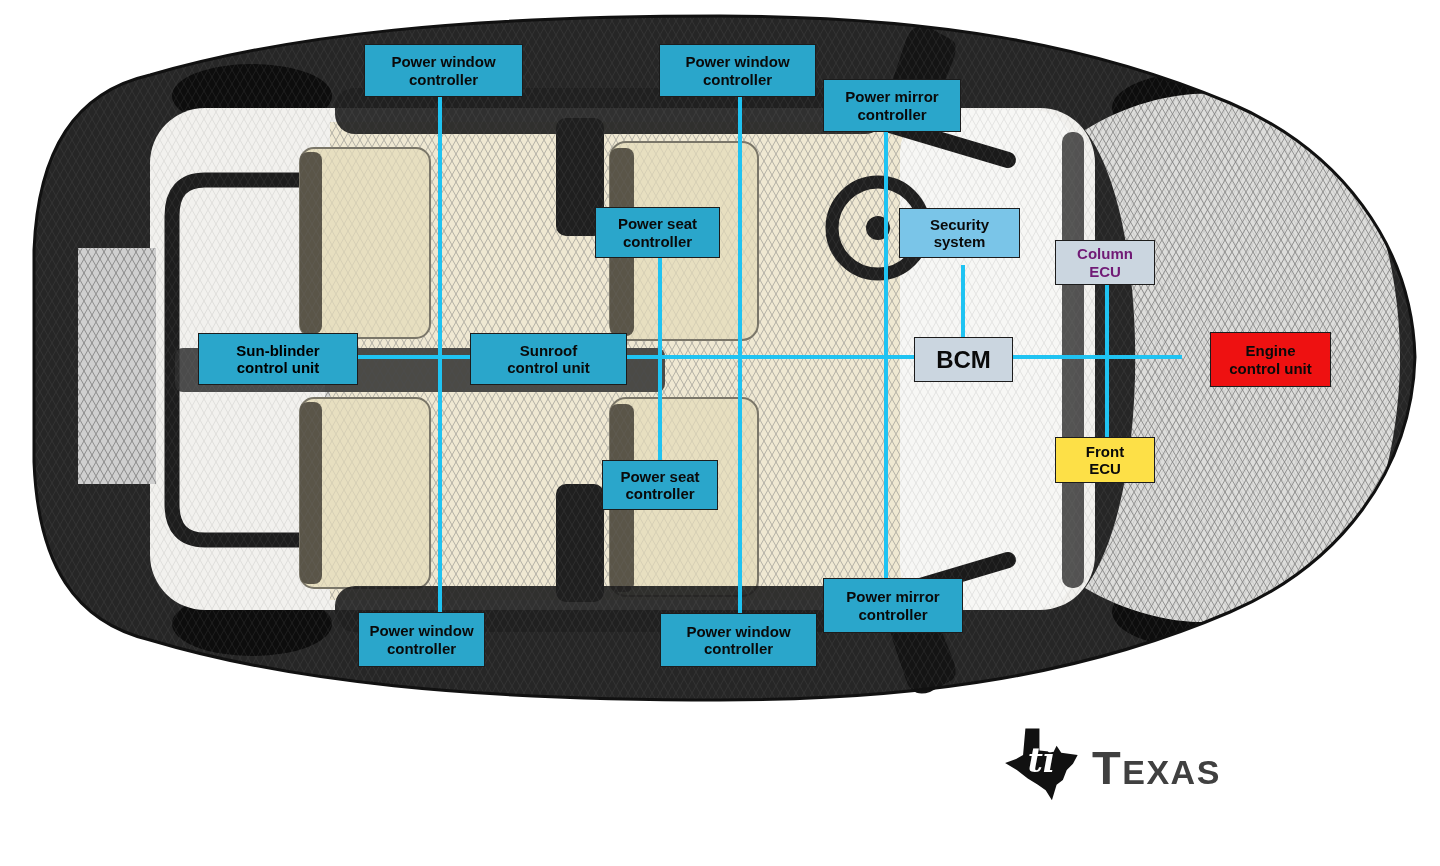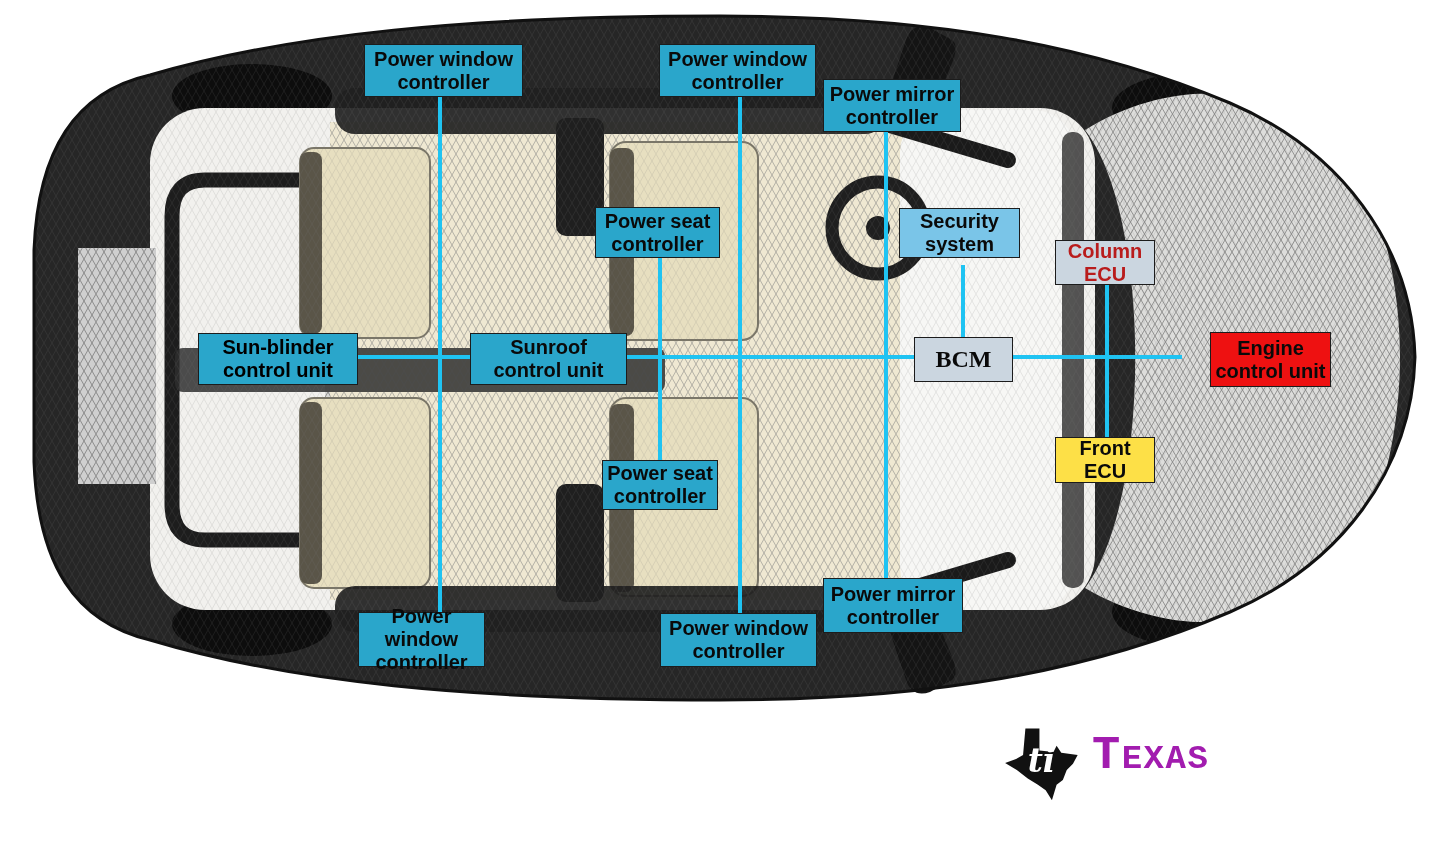--- a/index.html
+++ b/index.html
@@ -3,26 +3,26 @@
 <meta charset="utf-8">
 <style>
   html,body{margin:0;padding:0;background:#ffffff;}
   #stage{position:relative;width:1440px;height:866px;overflow:hidden;background:#fff;
          font-family:"Liberation Sans",sans-serif;}
   #car-layer{position:absolute;left:0;top:0;z-index:1;}
   #connectors{position:absolute;left:0;top:0;width:100%;height:100%;z-index:5;pointer-events:none;}
   #boxes{position:absolute;left:0;top:0;width:100%;height:100%;z-index:10;}
   .conn{position:absolute;}
   .dbox{position:absolute;display:flex;align-items:center;justify-content:center;
-        text-align:center;white-space:pre-line;font-weight:700;font-size:20px;
+        text-align:center;white-space:pre-line;font-weight:700;font-size:15px;
         line-height:1.14;box-sizing:border-box;}
   .logo{position:absolute;left:1002px;top:718px;z-index:20;display:flex;align-items:flex-start;}
   .logo-mark{flex:0 0 auto;}
-  .logo-text{margin-left:12px;margin-top:20px;color:#a21caf;
-             font-family:Liberation Mono, monospace;font-weight:700;}
+  .logo-text{margin-left:12px;margin-top:32px;color:#404040;
+             font-family:Liberation Sans, sans-serif;font-weight:700;}
   .logo-line{font-size:34px;line-height:36px;letter-spacing:1.5px;}
   .logo-line::first-letter{font-size:47px;}
 </style>
 </head>
 <body>
 
 <div id="stage">
 
   <svg id="car-layer" width="1440" height="720" viewBox="0 0 1440 720">
     <defs>
@@ -136,27 +136,27 @@
       <div class="dbox" style="left: 364px; top: 44px; width: 159px; height: 53px; background: rgb(42, 166, 203); border: 1.5px solid rgb(28, 28, 28); color: rgb(10, 10, 10);">Power window
 controller</div>
       <div class="dbox" style="left: 659px; top: 44px; width: 157px; height: 53px; background: rgb(42, 166, 203); border: 1.5px solid rgb(28, 28, 28); color: rgb(10, 10, 10);">Power window
 controller</div>
       <div class="dbox" style="left: 823px; top: 79px; width: 138px; height: 53px; background: rgb(42, 166, 203); border: 1.5px solid rgb(28, 28, 28); color: rgb(10, 10, 10);">Power mirror
 controller</div>
       <div class="dbox" style="left: 595px; top: 207px; width: 125px; height: 51px; background: rgb(42, 166, 203); border: 1.5px solid rgb(28, 28, 28); color: rgb(10, 10, 10);">Power seat
 controller</div>
       <div class="dbox" style="left: 899px; top: 208px; width: 121px; height: 50px; background: rgb(122, 197, 232); border: 1.5px solid rgb(28, 28, 28); color: rgb(10, 10, 10);">Security
 system</div>
-      <div class="dbox" style="left: 1055px; top: 240px; width: 100px; height: 45px; background: rgb(203, 214, 224); border: 1.5px solid rgb(28, 28, 28); color: #b91c1c;">Column
+      <div class="dbox" style="left: 1055px; top: 240px; width: 100px; height: 45px; background: rgb(203, 214, 224); border: 1.5px solid rgb(28, 28, 28); color: #701a75;">Column
 ECU</div>
       <div class="dbox" style="left: 198px; top: 333px; width: 160px; height: 52px; background: rgb(42, 166, 203); border: 1.5px solid rgb(28, 28, 28); color: #000000;">Sun-blinder
 control unit</div>
       <div class="dbox" style="left: 470px; top: 333px; width: 157px; height: 52px; background: rgb(42, 166, 203); border: 1.5px solid rgb(28, 28, 28); color: rgb(10, 10, 10);">Sunroof
 control unit</div>
-      <div class="dbox" style="left: 914px; top: 337px; width: 99px; height: 45px; background: rgb(203, 214, 224); border: 1.5px solid rgb(28, 28, 28); color: rgb(10, 10, 10); font-size: 24px; font-family: Liberation Serif, serif;">BCM</div>
+      <div class="dbox" style="left: 914px; top: 337px; width: 99px; height: 45px; background: rgb(203, 214, 224); border: 1.5px solid rgb(28, 28, 28); color: rgb(10, 10, 10); font-size: 24px;">BCM</div>
       <div class="dbox" style="left: 1182px; top: 332px; width: 121px; height: 55px; background: rgb(238, 17, 17); border: 1.5px solid rgb(28, 28, 28); color: rgb(10, 10, 10); margin-left: 28px;">Engine
 control unit</div>
       <div class="dbox" style="left: 1055px; top: 437px; width: 100px; height: 46px; background: #fde047; border: 1.5px solid rgb(28, 28, 28); color: rgb(10, 10, 10);">Front
 ECU</div>
       <div class="dbox" style="left: 602px; top: 460px; width: 116px; height: 50px; background: rgb(42, 166, 203); border: 1.5px solid rgb(28, 28, 28); color: rgb(10, 10, 10);">Power seat
 controller</div>
       <div class="dbox" style="left: 823px; top: 578px; width: 140px; height: 55px; background: rgb(42, 166, 203); border: 1.5px solid rgb(28, 28, 28); color: rgb(10, 10, 10);">Power mirror
 controller</div>
       <div class="dbox" style="left: 358px; top: 612px; width: 127px; height: 55px; background: rgb(42, 166, 203); border: 1.5px solid rgb(28, 28, 28); color: rgb(10, 10, 10);">Power window
 controller</div>

